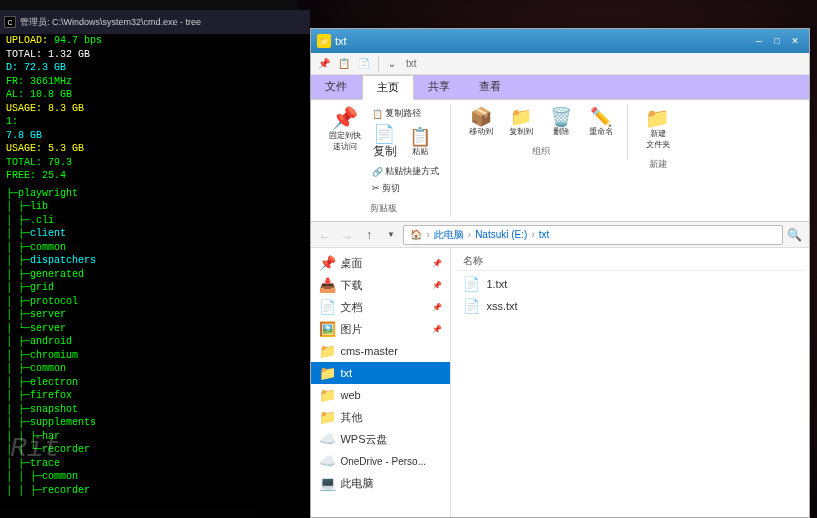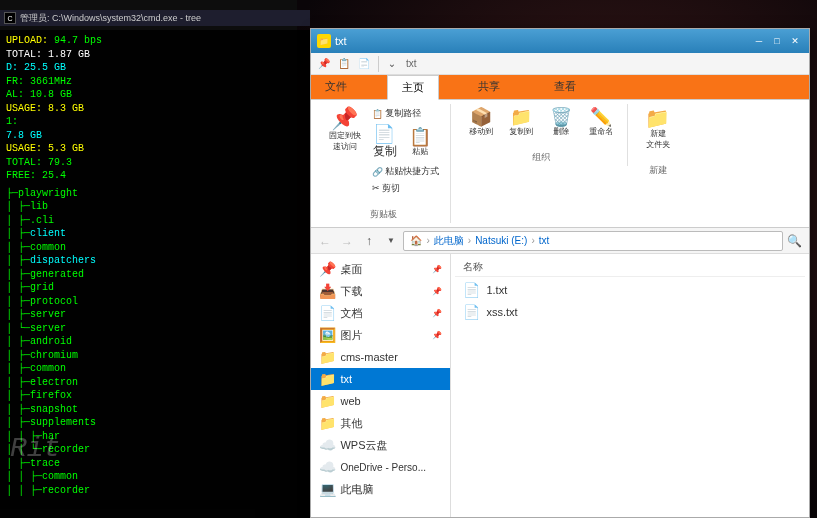--- a/index.html
+++ b/index.html
@@ -137,24 +137,23 @@
       justify-content: center;
       cursor: pointer;
       border-radius: 2px;
       font-size: 10px;
       color: #555;
     }
 
     
     .ribbon-tabs {
       display: flex;
-      background: #f97316;
+      background: #c4b5fd;
       border-bottom: 1px solid #ccc;
       flex-shrink: 0;
-      gap: 25px;
     }
 
     .ribbon-tab {
       padding: 4px 14px;
       font-size: 11px;
       cursor: pointer;
       color: #333;
       border-right: 1px solid transparent;
     }
 
@@ -185,21 +184,21 @@
       border-right: 1px solid #e0e0e0;
       padding: 2px 8px;
       min-width: 50px;
     }
 
     .ribbon-group:last-child { border-right: none; }
 
     .ribbon-group-label {
       font-size: 9px;
       color: #666;
-      margin-top: 12px;
+      margin-top: 6px;
       white-space: nowrap;
       font-family: Liberation Serif, serif;
     }
 
     .ribbon-btn-large {
       display: flex;
       flex-direction: column;
       align-items: center;
       cursor: pointer;
       padding: 2px 4px;
@@ -341,21 +340,21 @@
       gap: 6px;
     }
 
     .file-icon { font-size: 14px; }
 
     .cmd-window {
       position: absolute;
       top: 10px;
       left: 0;
       width: 310px;
-      height: 16px;
+      height: 24px;
       background: #1e1e2e;
       display: flex;
       align-items: center;
       padding: 0 4px;
       z-index: 5;
     }
 
     .cmd-icon {
       width: 12px;
       height: 12px;
@@ -434,22 +433,22 @@
     </svg>
   </div>
 
   <div class="cmd-window">
     <div class="cmd-icon">C</div>
     <span class="cmd-title">管理员: C:\Windows\system32\cmd.exe - tree</span>
   </div>
 
   <div class="terminal-text" style="top: 30px;">
     <div><span class="yellow">UPLOAD: </span><span>94.7 bps</span></div>
-    <div><span class="white">TOTAL: 1.87 GB</span></div>
-    <div><span class="cyan">D: 25.5 GB</span></div>
+    <div><span class="white">TOTAL: 1.32 GB</span></div>
+    <div><span class="cyan">D: 72.3 GB</span></div>
     <div><span>FR: 3661MHz</span></div>
     <div><span>AL: 10.8 GB</span></div>
     <div><span class="yellow">USAGE: 8.3 GB</span></div>
     <div><span>1:</span></div>
     <div><span class="cyan">    7.8 GB</span></div>
     <div><span class="yellow">USAGE: 5.3 GB</span></div>
     <div><span>TOTAL: 79.3</span></div>
     <div><span>FREE: 25.4</span></div>
     <div style="margin-top: 4px;">
       <div>├─playwright</div>

